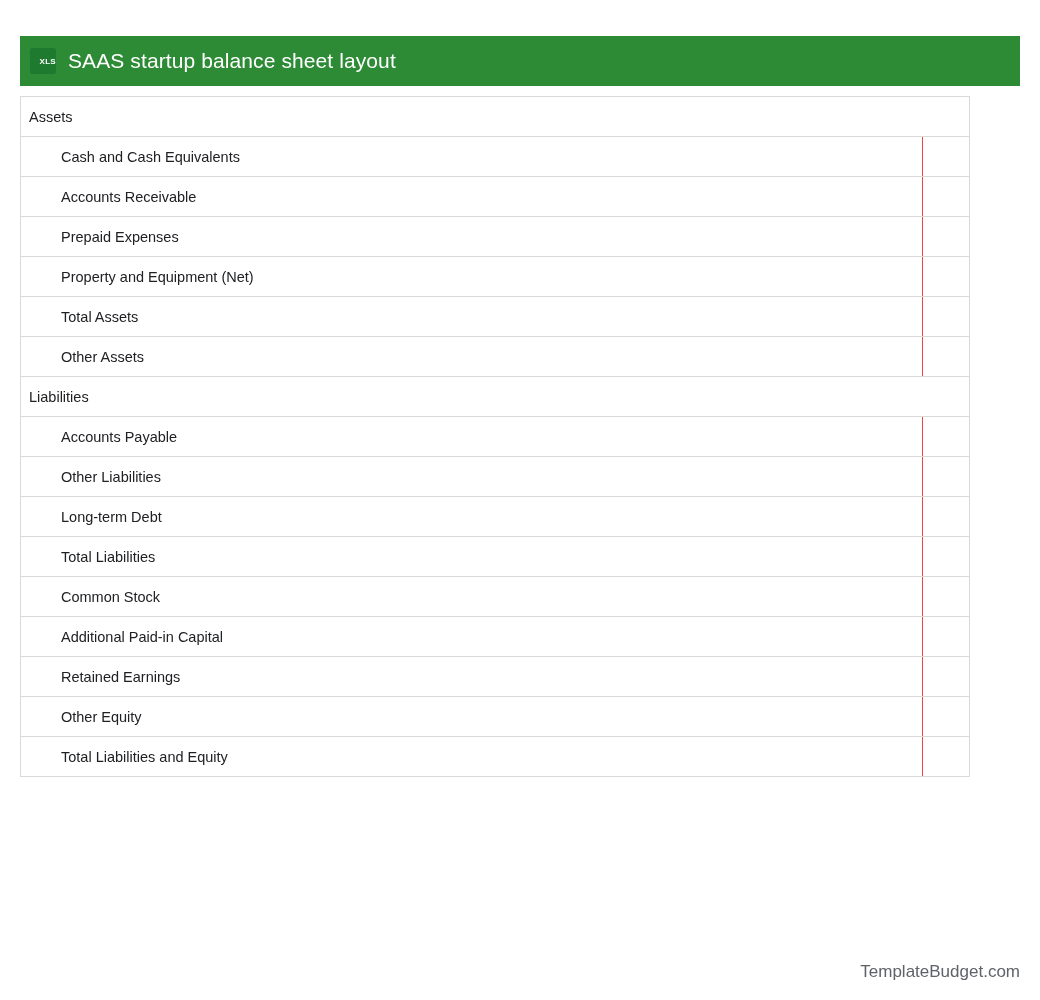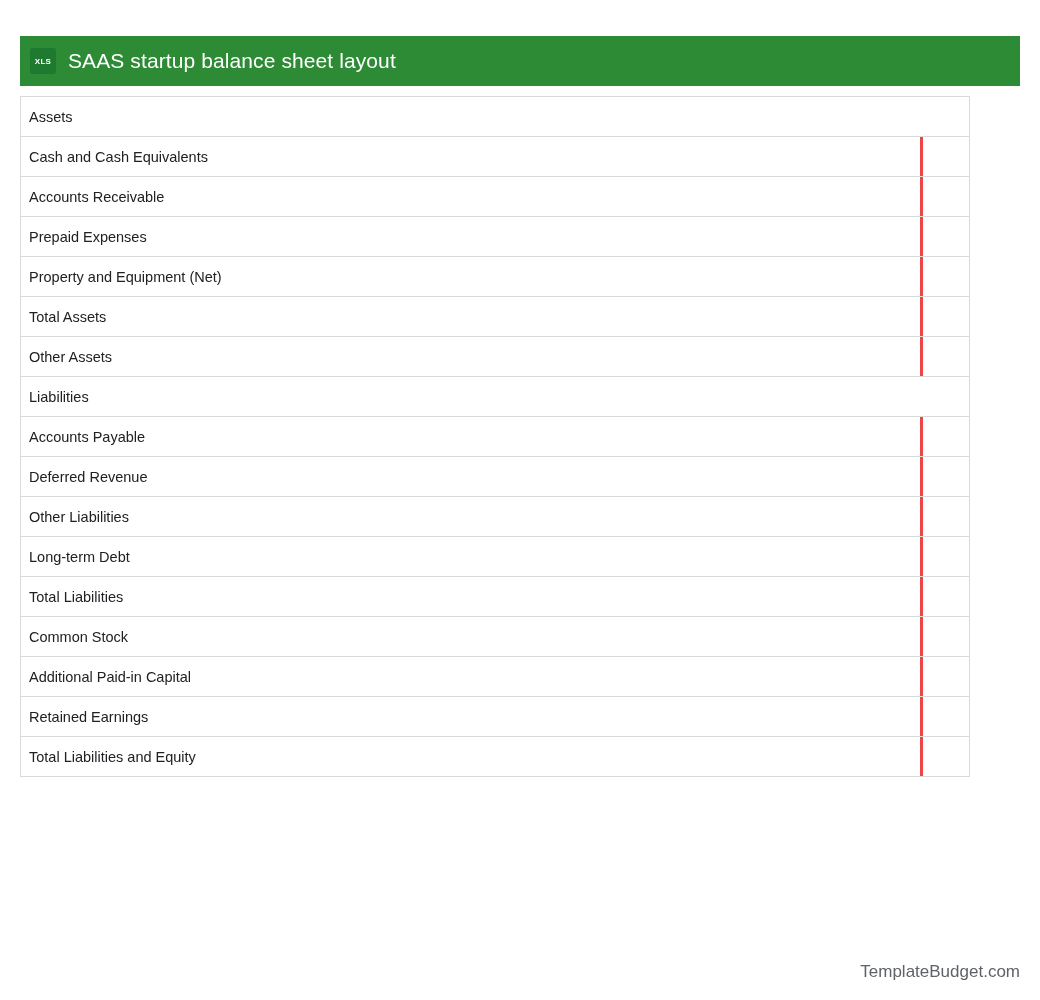--- a/index.html
+++ b/index.html
@@ -39,21 +39,21 @@
     justify-content: center;
     margin-right: 12px;
     flex: none;
   }
   .xls-badge .inner {
     width: 26px;
     height: 26px;
     background: #1e7a2e;
     display: flex;
     align-items: center;
-    justify-content: center;
+    justify-content: flex-end;
     border-radius: 1px;
   }
   .xls-badge .inner span {
     color: #ffffff;
     font-size: 8px;
     font-weight: bold;
     letter-spacing: 0.3px;
     font-family: "Liberation Sans", sans-serif;
   }
   .header-title {
@@ -82,21 +82,22 @@
     flex: 1 1 auto;
     display: flex;
     align-items: center;
     padding-left: 8px;
     font-size: 14.5px;
     color: #202124;
     overflow: hidden;
     white-space: nowrap;
   }
   .row.has-value .cell-label {
-    border-right: 3px solid #ef4444;
+    border-right: 1px solid #ef4444;
+    margin-left: 32px;
   }
   .cell-value {
     flex: 0 0 46px;
     display: flex;
     align-items: center;
     padding-left: 6px;
     font-size: 14.5px;
     color: #202124;
   }
   .row.section .cell-label {
@@ -154,24 +155,20 @@
         <div class="cell-value"></div>
       </div>
       <div class="row section">
         <div class="cell-label">Liabilities</div>
       </div>
       <div class="row has-value">
         <div class="cell-label">Accounts Payable</div>
         <div class="cell-value"></div>
       </div>
       <div class="row has-value">
-        <div class="cell-label">Deferred Revenue</div>
-        <div class="cell-value"></div>
-      </div>
-      <div class="row has-value">
         <div class="cell-label">Other Liabilities</div>
         <div class="cell-value"></div>
       </div>
       <div class="row has-value">
         <div class="cell-label">Long-term Debt</div>
         <div class="cell-value"></div>
       </div>
       <div class="row has-value">
         <div class="cell-label">Total Liabilities</div>
         <div class="cell-value"></div>
@@ -182,20 +179,24 @@
       </div>
       <div class="row has-value">
         <div class="cell-label">Additional Paid-in Capital</div>
         <div class="cell-value"></div>
       </div>
       <div class="row has-value">
         <div class="cell-label">Retained Earnings</div>
         <div class="cell-value"></div>
       </div>
       <div class="row has-value">
+        <div class="cell-label">Other Equity</div>
+        <div class="cell-value"></div>
+      </div>
+      <div class="row has-value">
         <div class="cell-label">Total Liabilities and Equity</div>
         <div class="cell-value"></div>
       </div>
     </div>
 
   <div class="footer">TemplateBudget.com</div>
 
 </div>
 
 </body></html>

